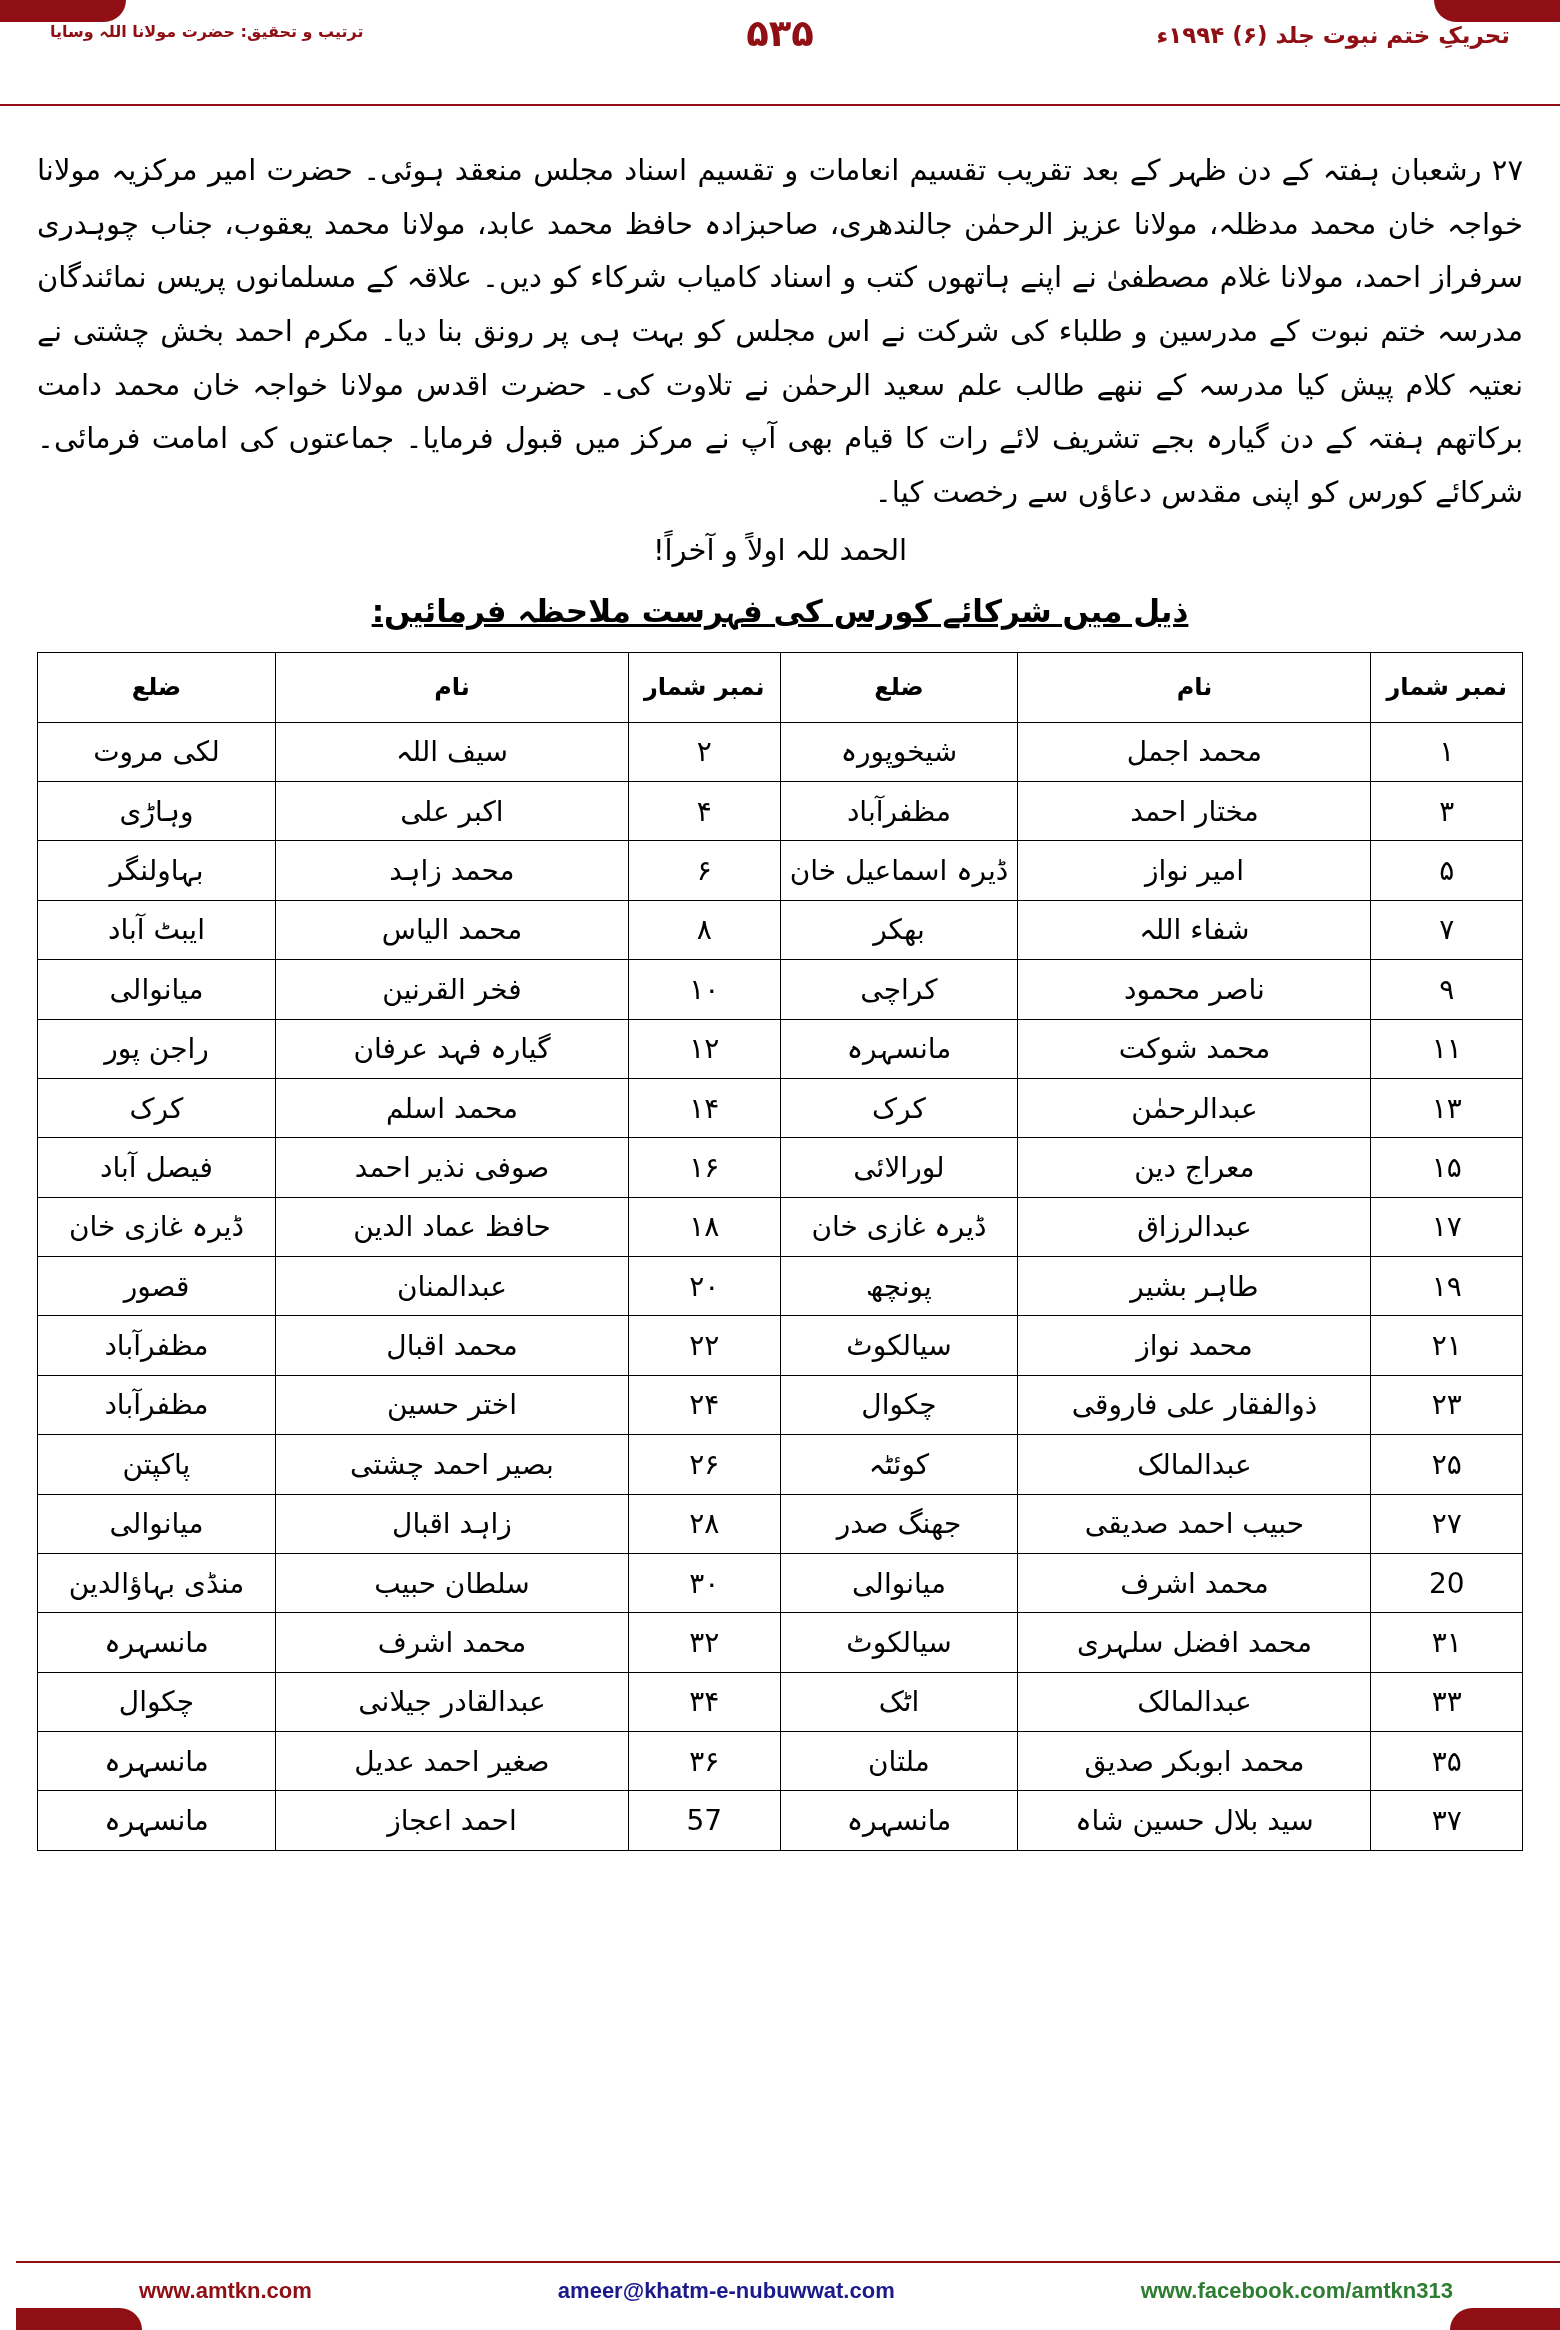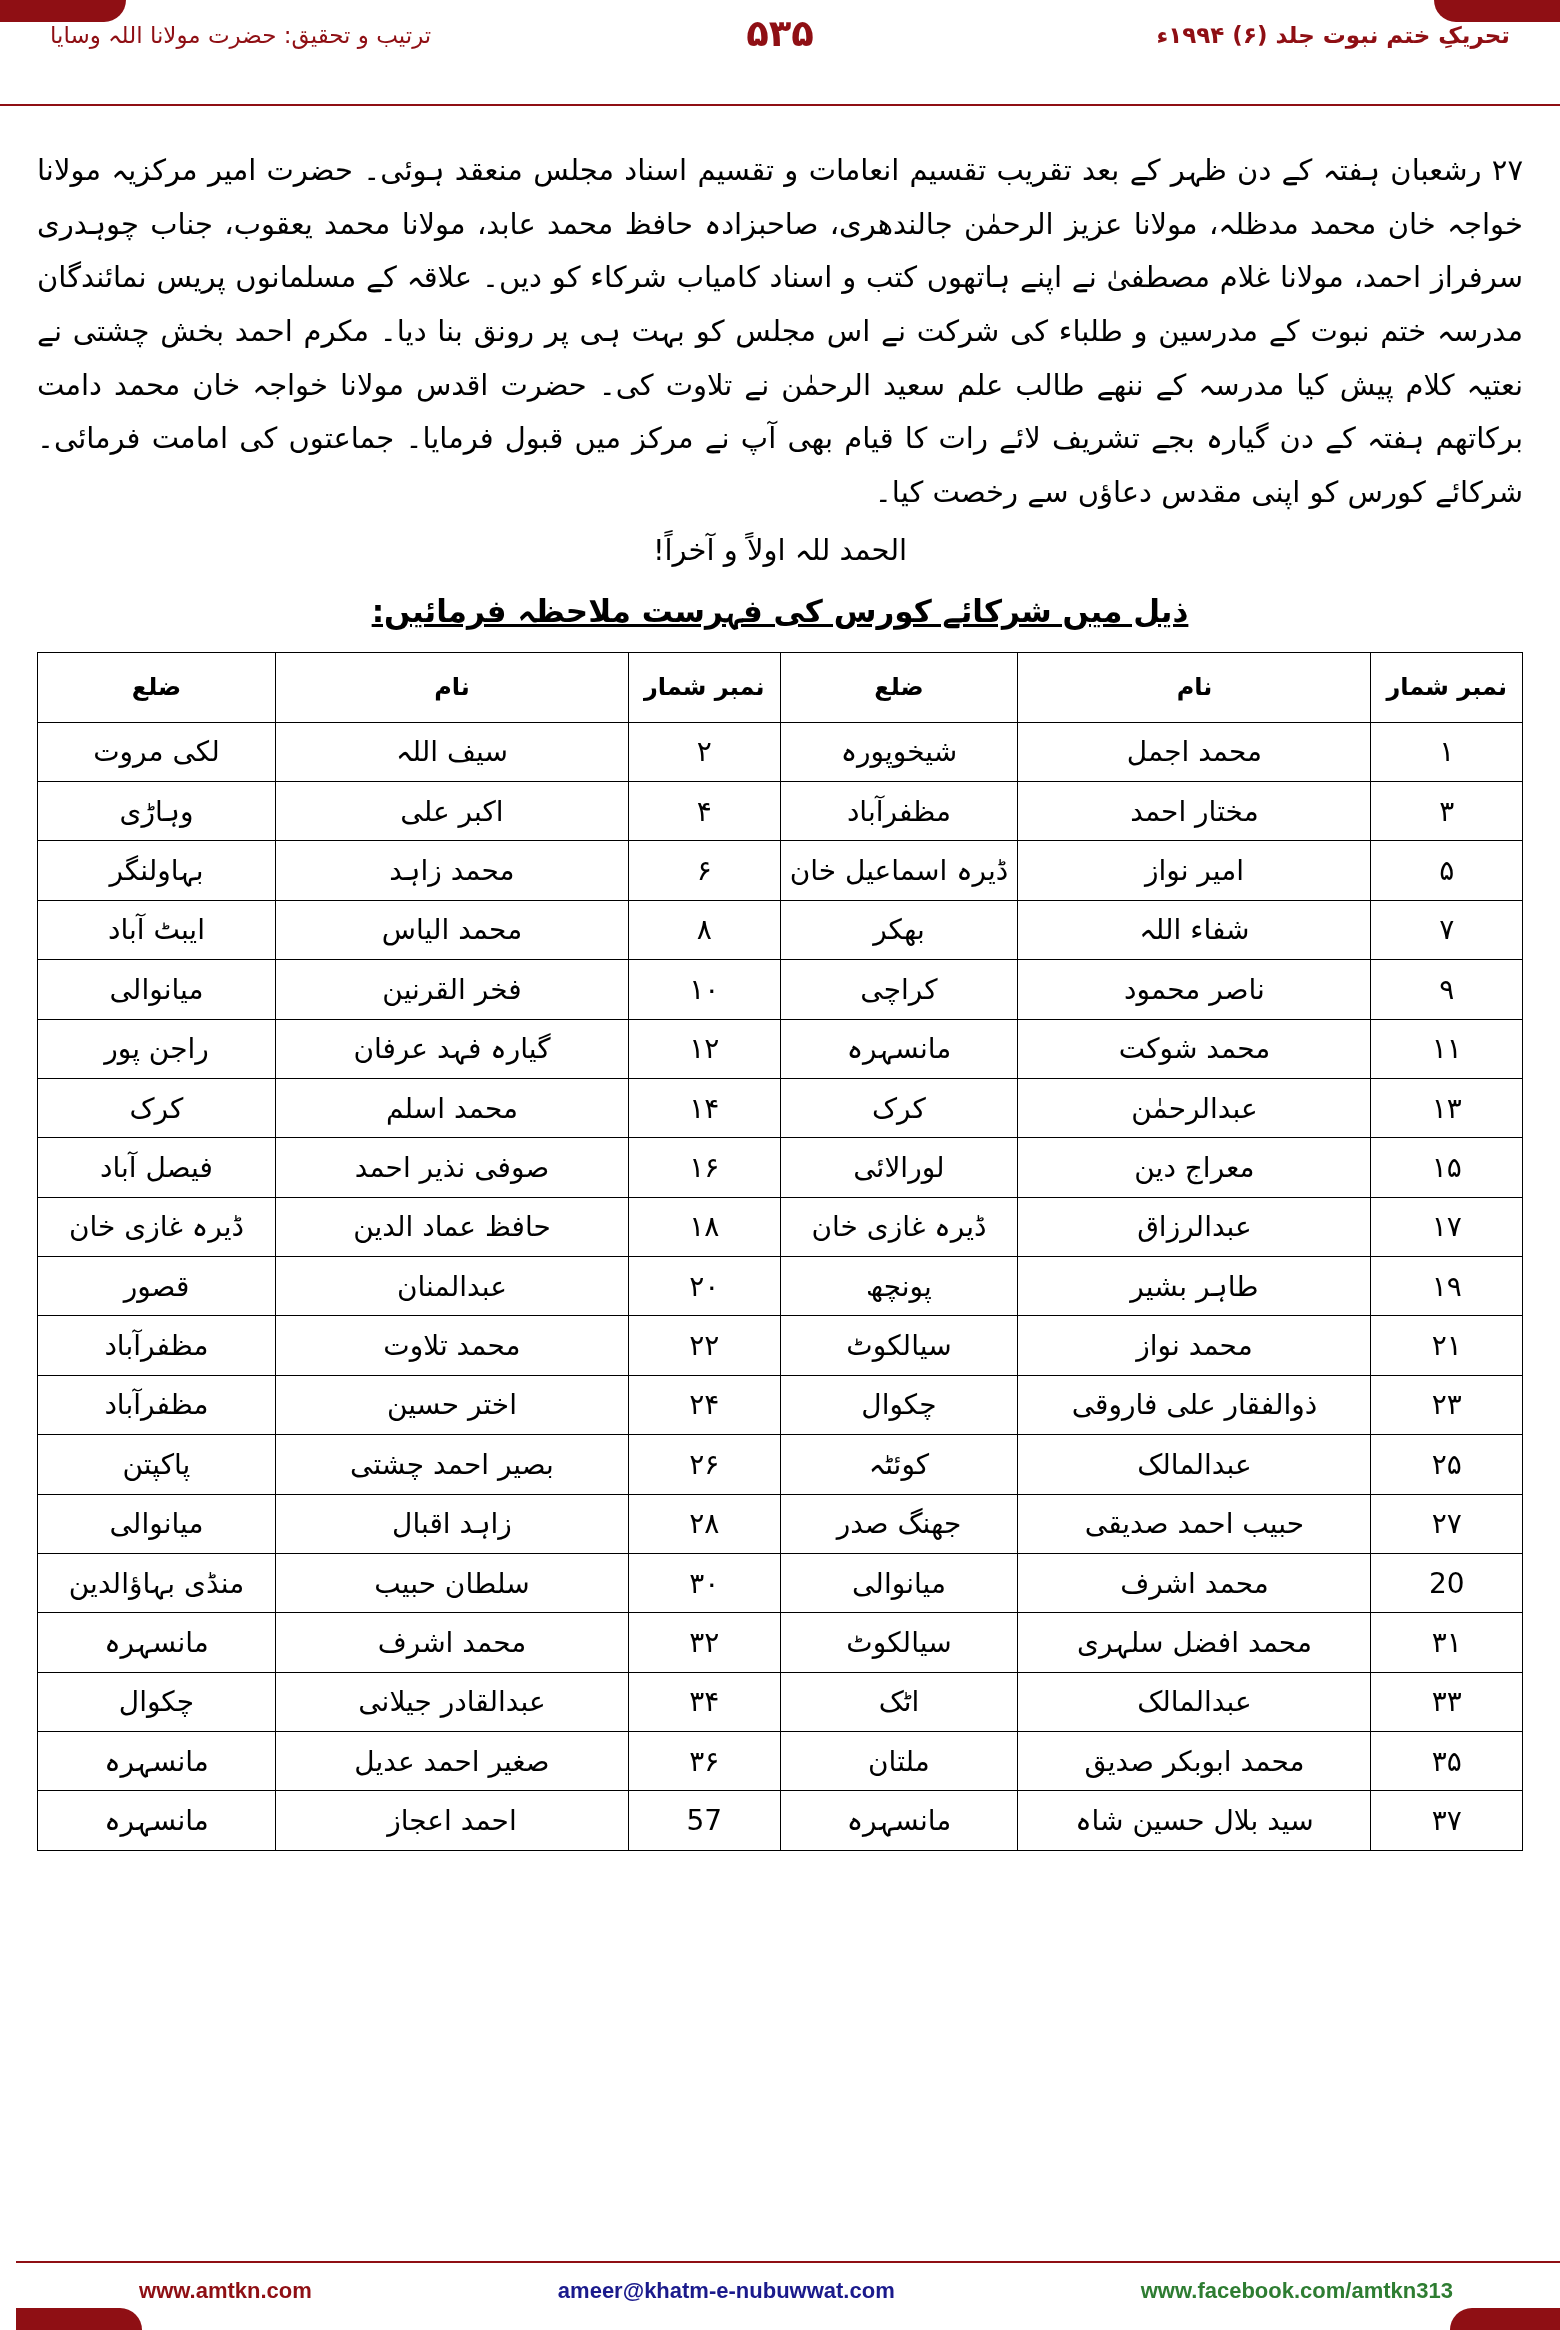--- a/index.html
+++ b/index.html
@@ -43,22 +43,22 @@
   .hdr-left, .hdr-right, .hdr-center {
     position: absolute;
     top: 22px;
     color: #8f0f14;
     font-family: "DejaVu Sans", "Liberation Sans", sans-serif;
     direction: rtl;
     white-space: nowrap;
   }
   .hdr-left {
     left: 50px;
-    font-size: 23px;
-    font-weight: normal;
+    font-size: 16px;
+    font-weight: bold;
   }
   .hdr-right {
     right: 50px;
     font-size: 23px;
     font-weight: bold;
     text-align: right;
   }
   .hdr-center {
     left: 50%;
     transform: translateX(-50%);
@@ -271,21 +271,21 @@
             <td class="col-dist">پونچھ</td>
             <td class="col-num">۲۰</td>
             <td class="col-name">عبدالمنان</td>
             <td class="col-dist">قصور</td>
           </tr>
           <tr>
             <td class="col-num">۲۱</td>
             <td class="col-name">محمد نواز</td>
             <td class="col-dist">سیالکوٹ</td>
             <td class="col-num">۲۲</td>
-            <td class="col-name">محمد تلاوت</td>
+            <td class="col-name">محمد اقبال</td>
             <td class="col-dist">مظفرآباد</td>
           </tr>
           <tr>
             <td class="col-num">۲۳</td>
             <td class="col-name">ذوالفقار علی فاروقی</td>
             <td class="col-dist">چکوال</td>
             <td class="col-num">۲۴</td>
             <td class="col-name">اختر حسین</td>
             <td class="col-dist">مظفرآباد</td>
           </tr>

